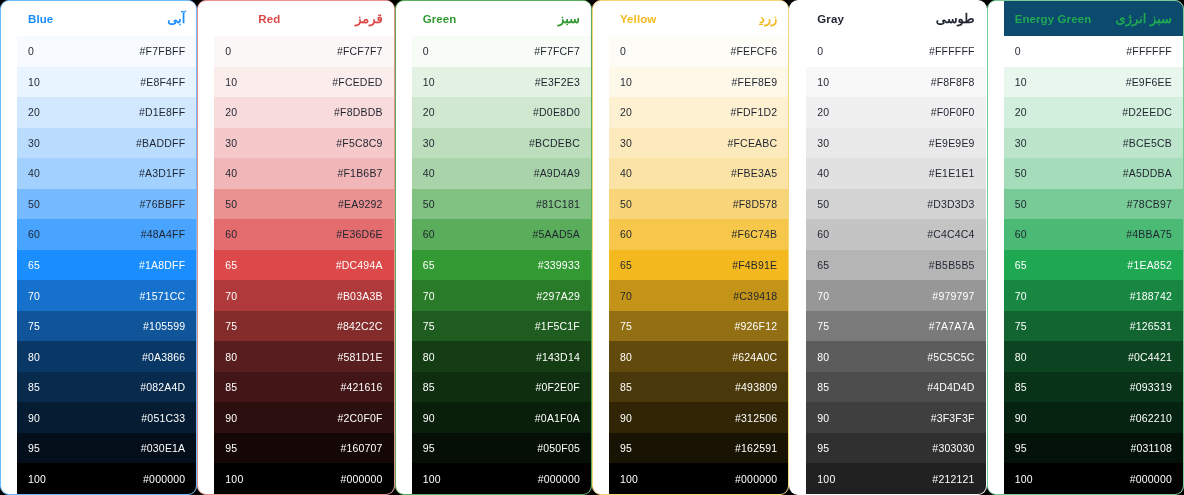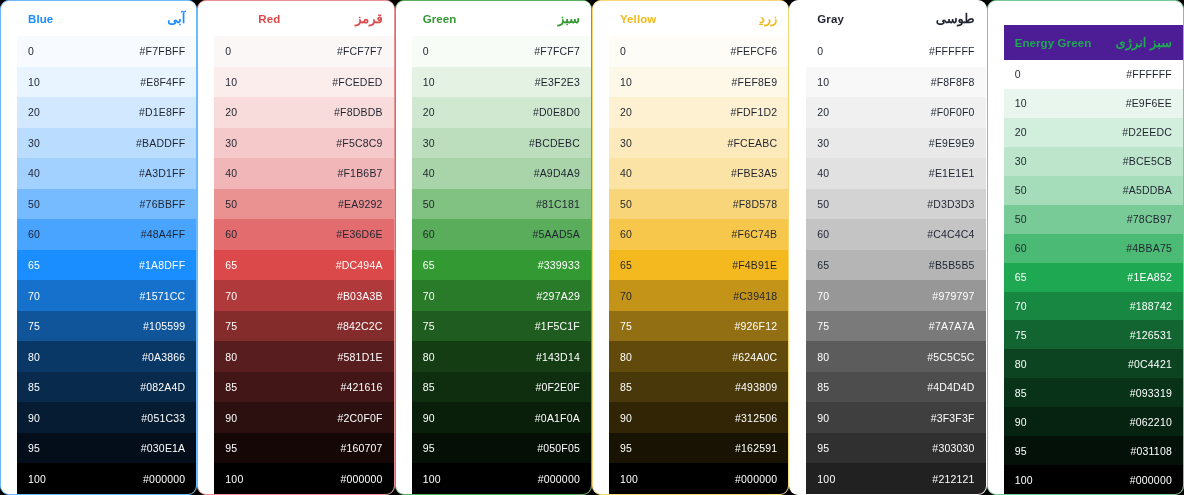--- a/index.html
+++ b/index.html
@@ -413,21 +413,21 @@
           <span class="swatch-step">95</span>
           <span class="swatch-hex">#303030</span>
         </div>
         <div class="swatch-row" style="background: rgb(33, 33, 33); color: rgb(255, 255, 255);">
           <span class="swatch-step">100</span>
           <span class="swatch-hex">#212121</span>
         </div>
       </div>
     </div>
     <div class="palette-card" style="border-color: rgb(120, 203, 151);">
-      <div class="card-header" style="background: #4c1d95; margin-top: 24px;">
+      <div class="card-header" style="background: #0c4a6e;">
         <span class="card-title-en" style="color: rgb(30, 168, 82);">Energy Green</span>
         <span class="card-title-fa" style="color: rgb(30, 168, 82);">سبز انرژی</span>
       </div>
       <div class="swatch-list">
         <div class="swatch-row" style="background: rgb(255, 255, 255); color: rgb(31, 36, 48);">
           <span class="swatch-step">0</span>
           <span class="swatch-hex">#FFFFFF</span>
         </div>
         <div class="swatch-row" style="background: rgb(233, 246, 238); color: rgb(31, 36, 48);">
           <span class="swatch-step">10</span>

